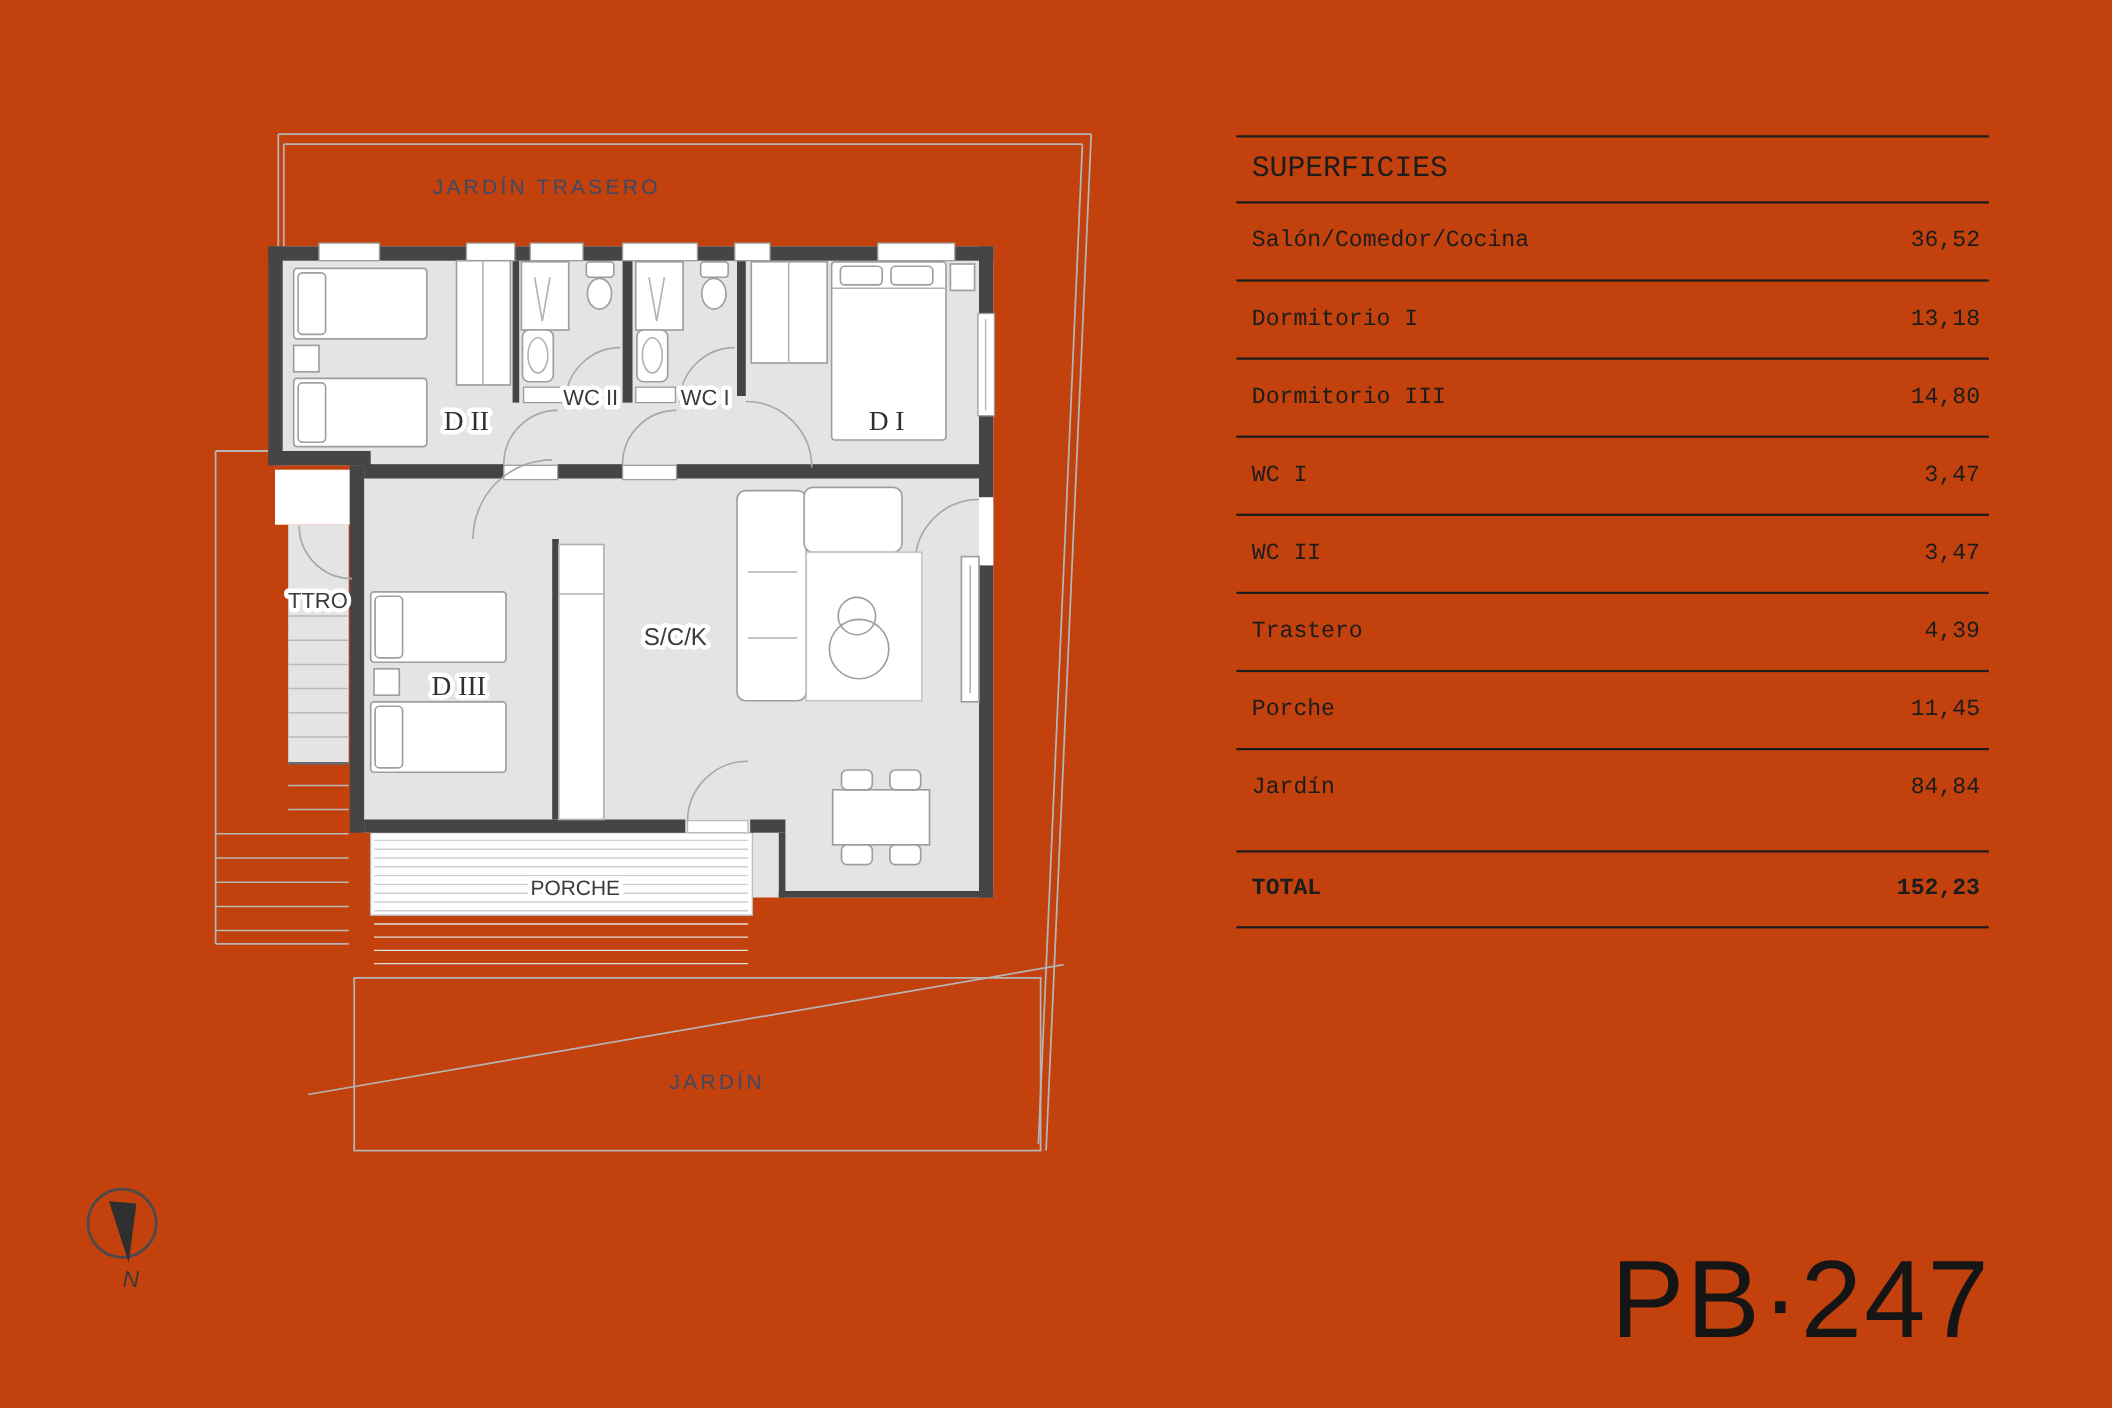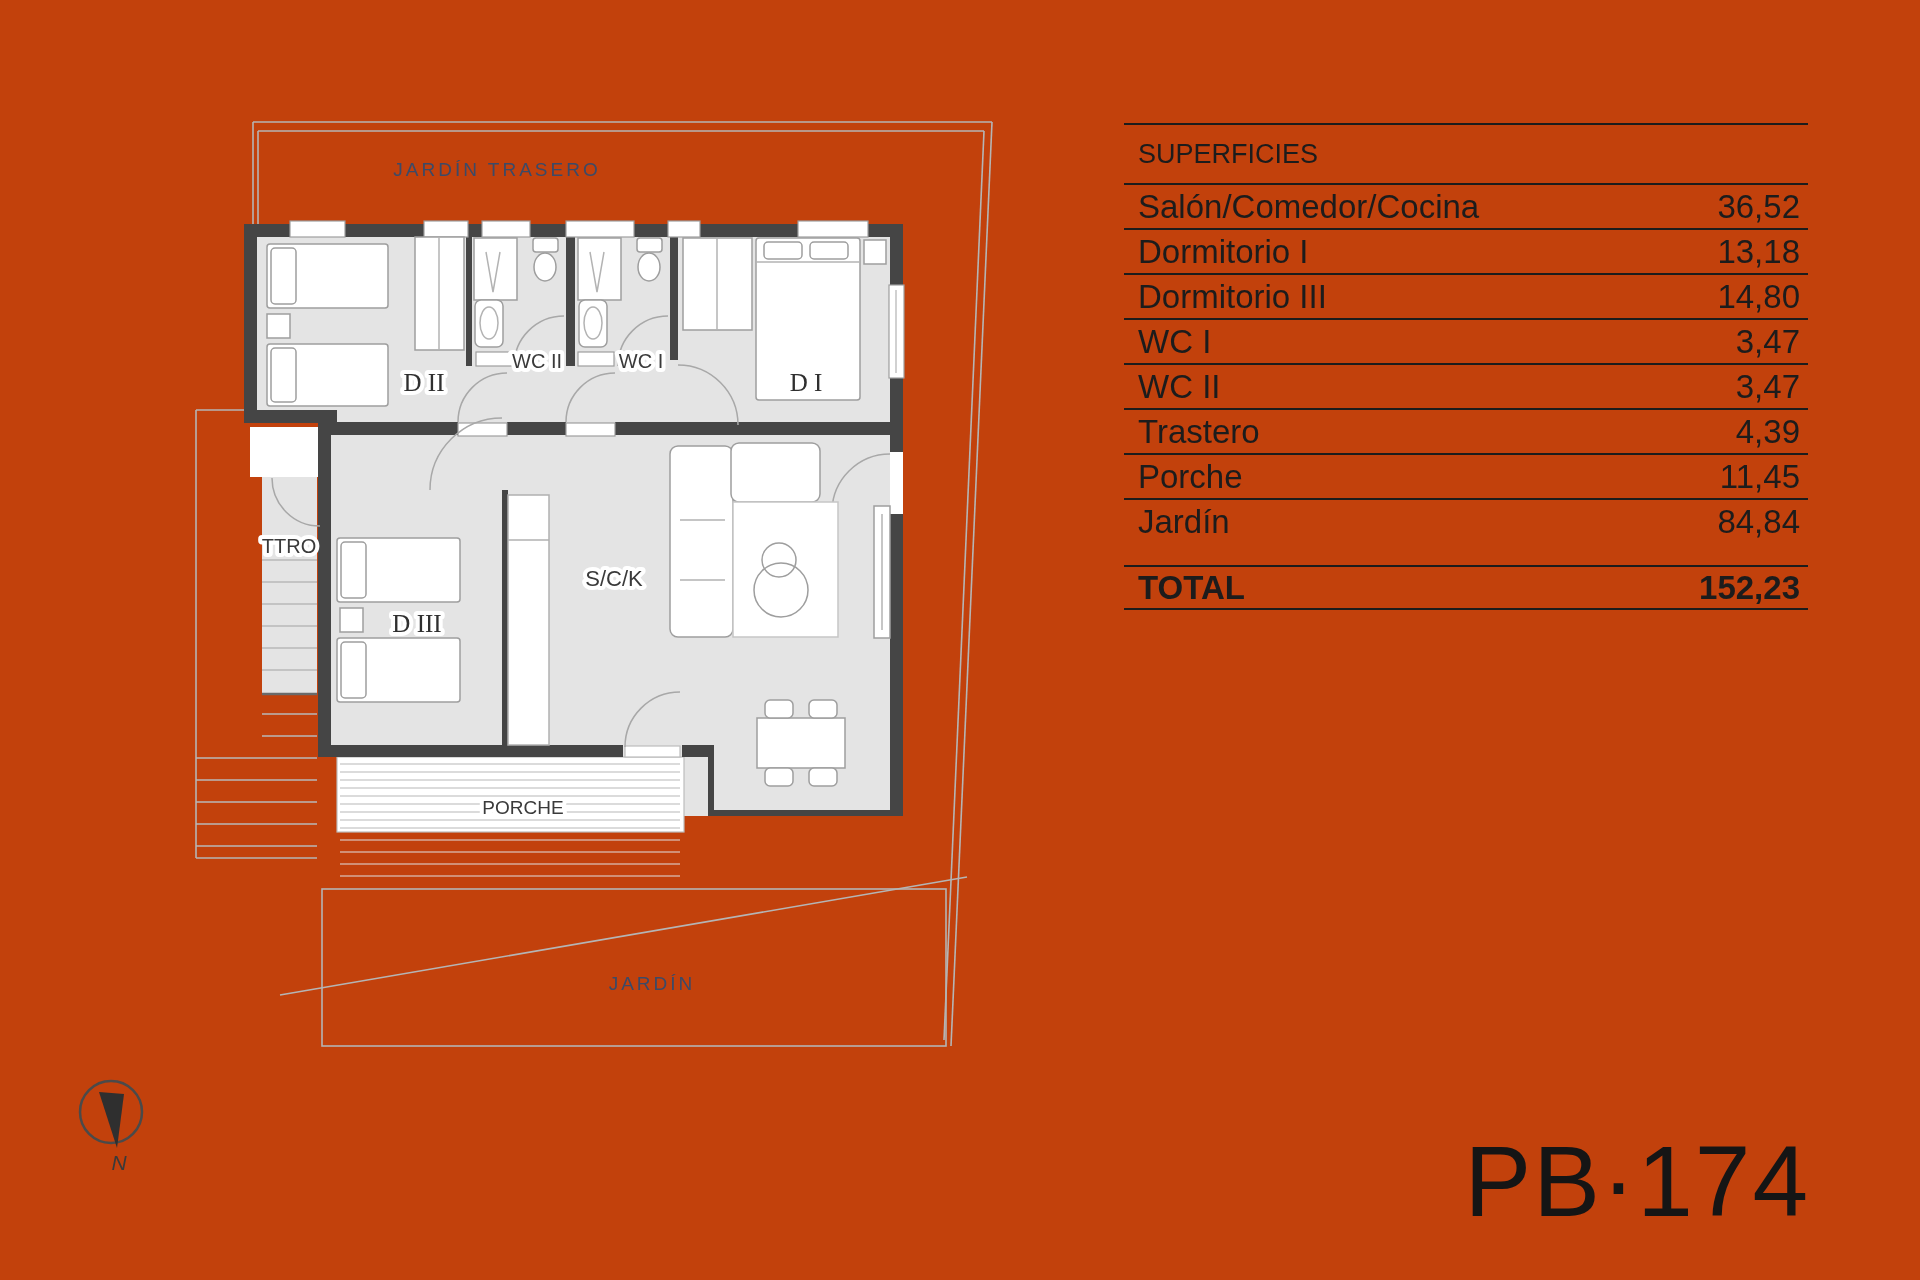--- a/index.html
+++ b/index.html
@@ -6,25 +6,26 @@
   #canvas {
     position:relative; width:1920px; height:1280px; background:#c2410c;
     font-family:"Liberation Sans", sans-serif; overflow:hidden;
   }
   svg text { user-select:none; }
 
   
   .surface-table {
     position:absolute; left:1124px; top:123px; width:684px;
     color:#1c1c1c;
+    font-family:Liberation Mono, monospace;
   }
   .trow {
     display:flex; justify-content:space-between; align-items:center;
-    height:45px; border-top:2.5px solid #1c1c1c;
-    padding:0 8px 0 14px; font-size:33px; box-sizing:border-box;
+    height:71px; border-top:2.5px solid #1c1c1c;
+    padding:0 8px 0 14px; font-size:21px; box-sizing:border-box;
   }
   .trow.header { height:60px; font-size:27px; }
   .trow.total { font-weight:bold; border-bottom:2.5px solid #1c1c1c;margin-top:22px; }
   .trow .val { text-align:center; }
 
   
   .plan-code {
     position:absolute; right:110px; top:1124px;
     font-size:100px; letter-spacing:2px; color:#151515;
   }
@@ -273,15 +274,15 @@
     <div class="trow">
       <span>Jardín</span>
       <span class="val">84,84</span>
     </div>
     <div class="trow total">
       <span>TOTAL</span>
       <span class="val">152,23</span>
     </div>
   </div>
 
-  <div class="plan-code">PB·174</div>
+  <div class="plan-code">PB·247</div>
 
 </div>
 
 </body></html>

